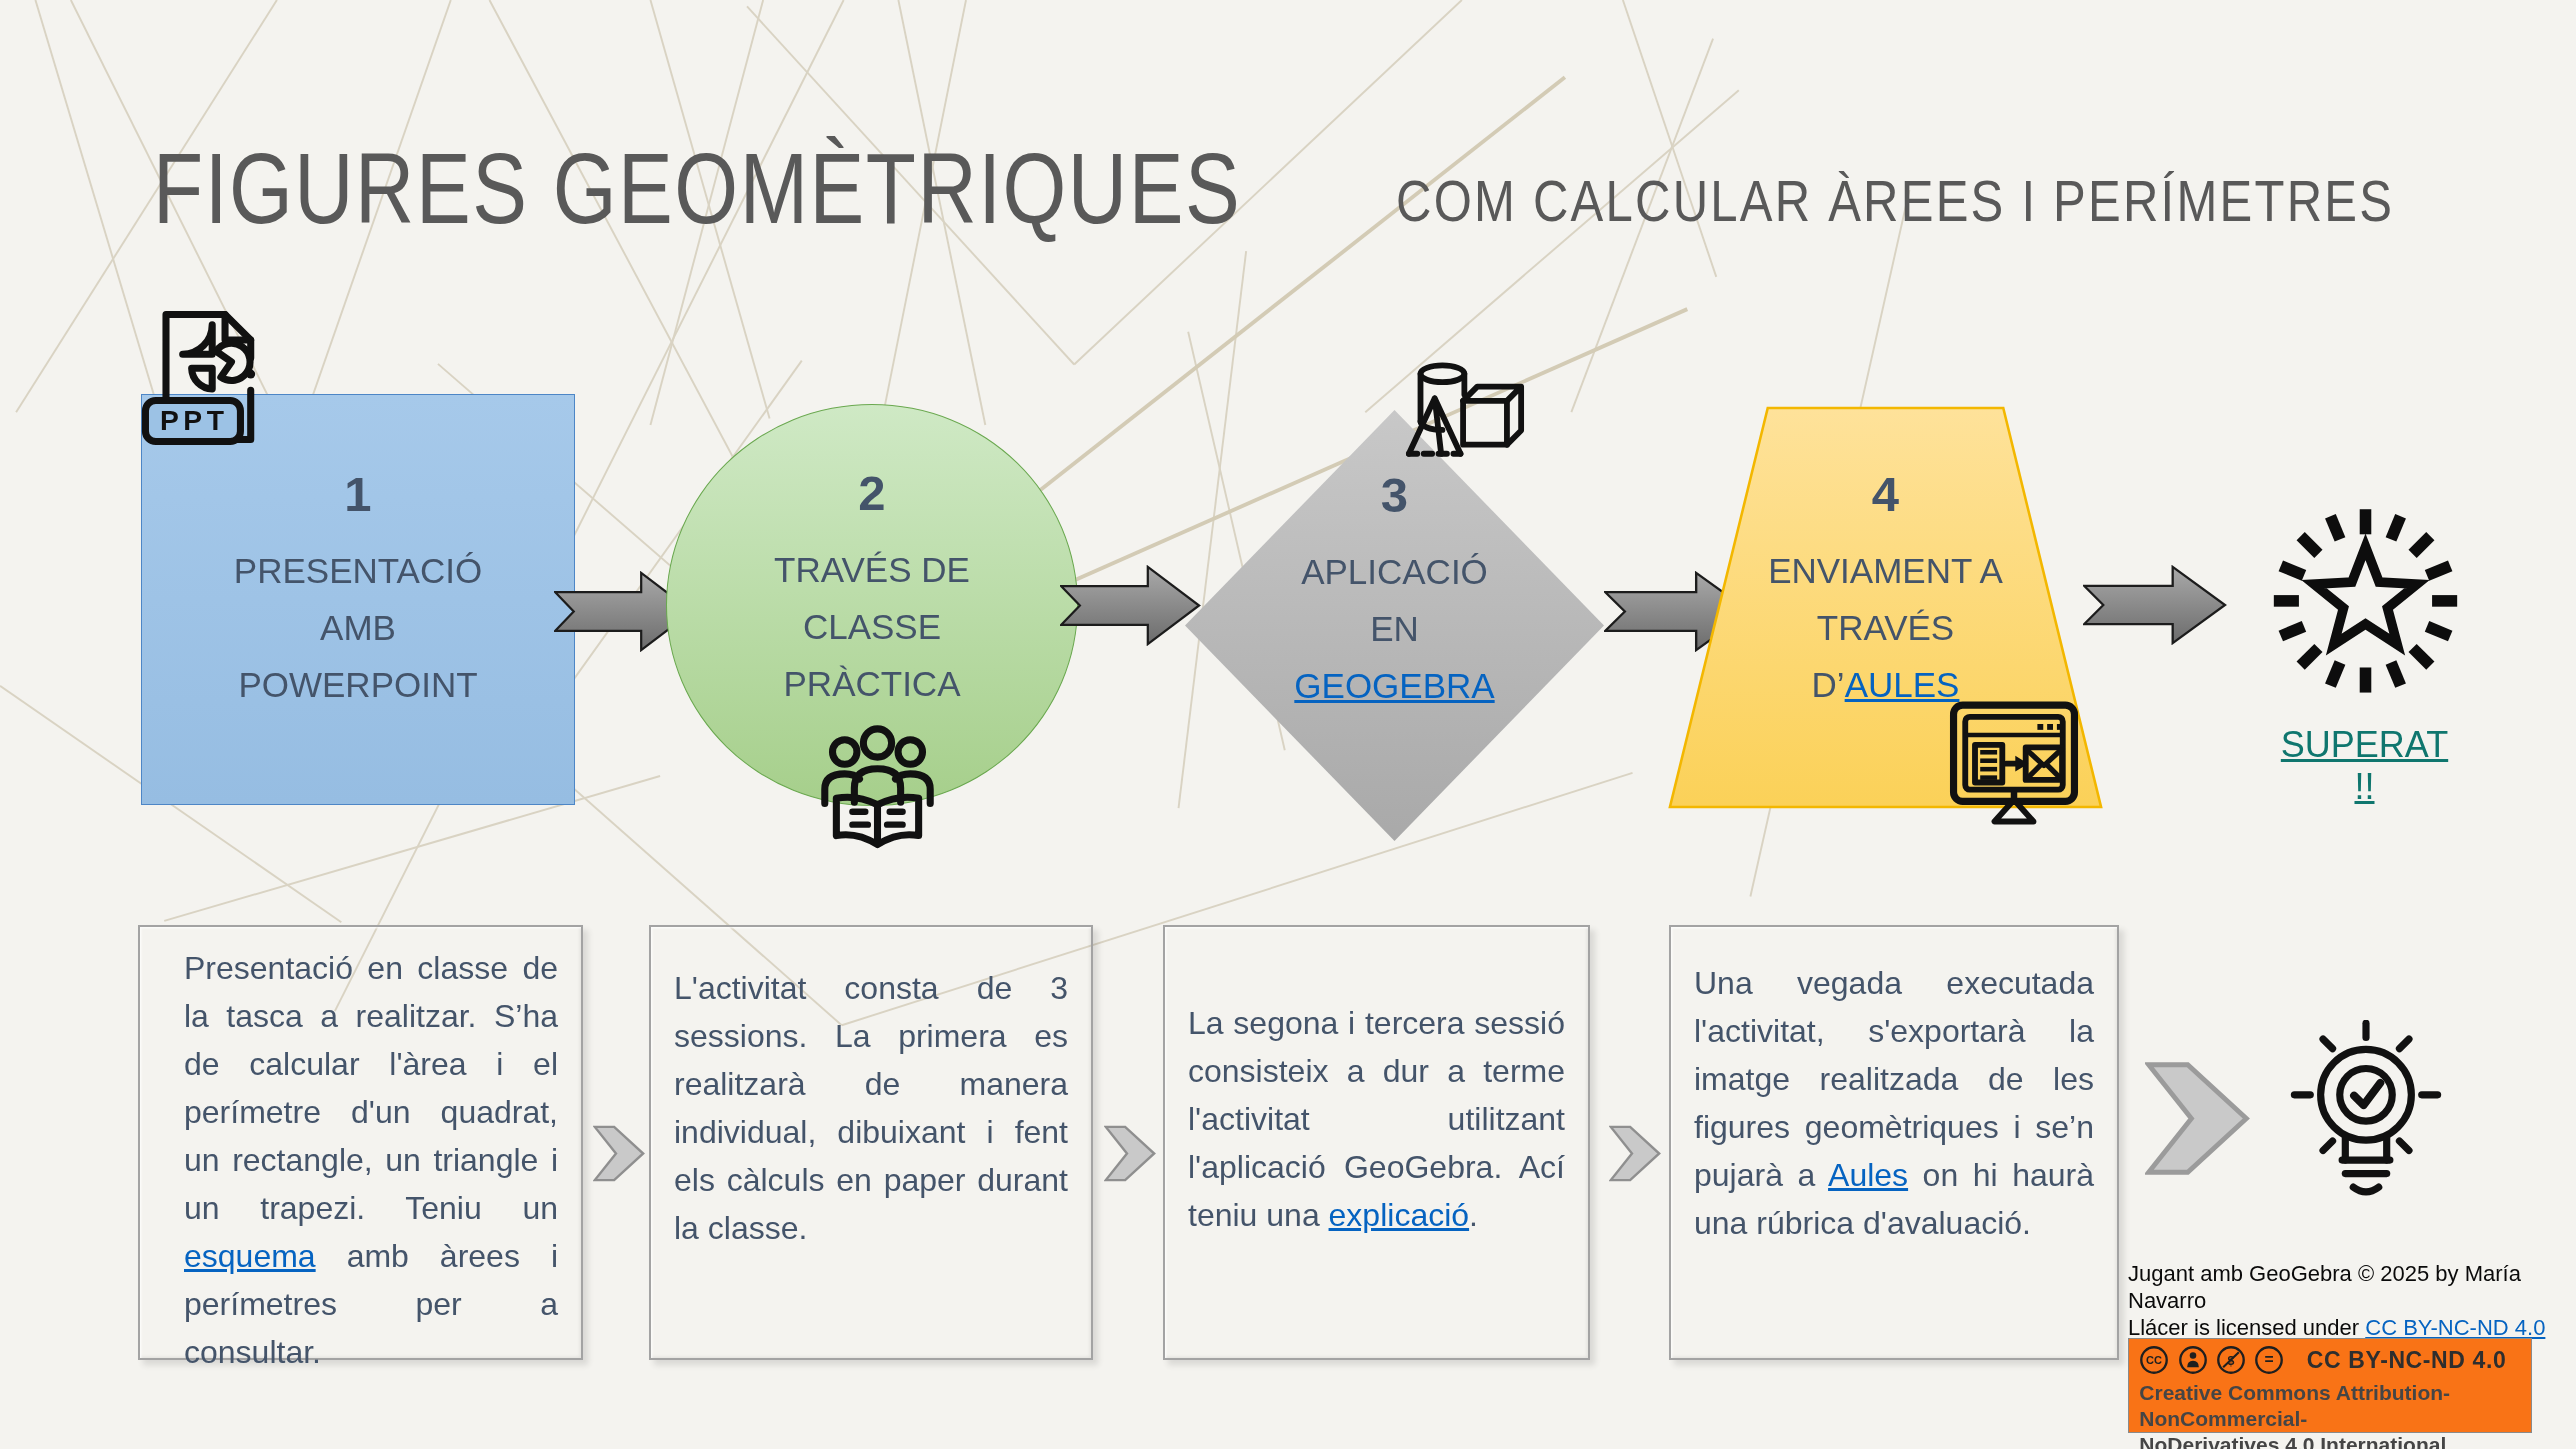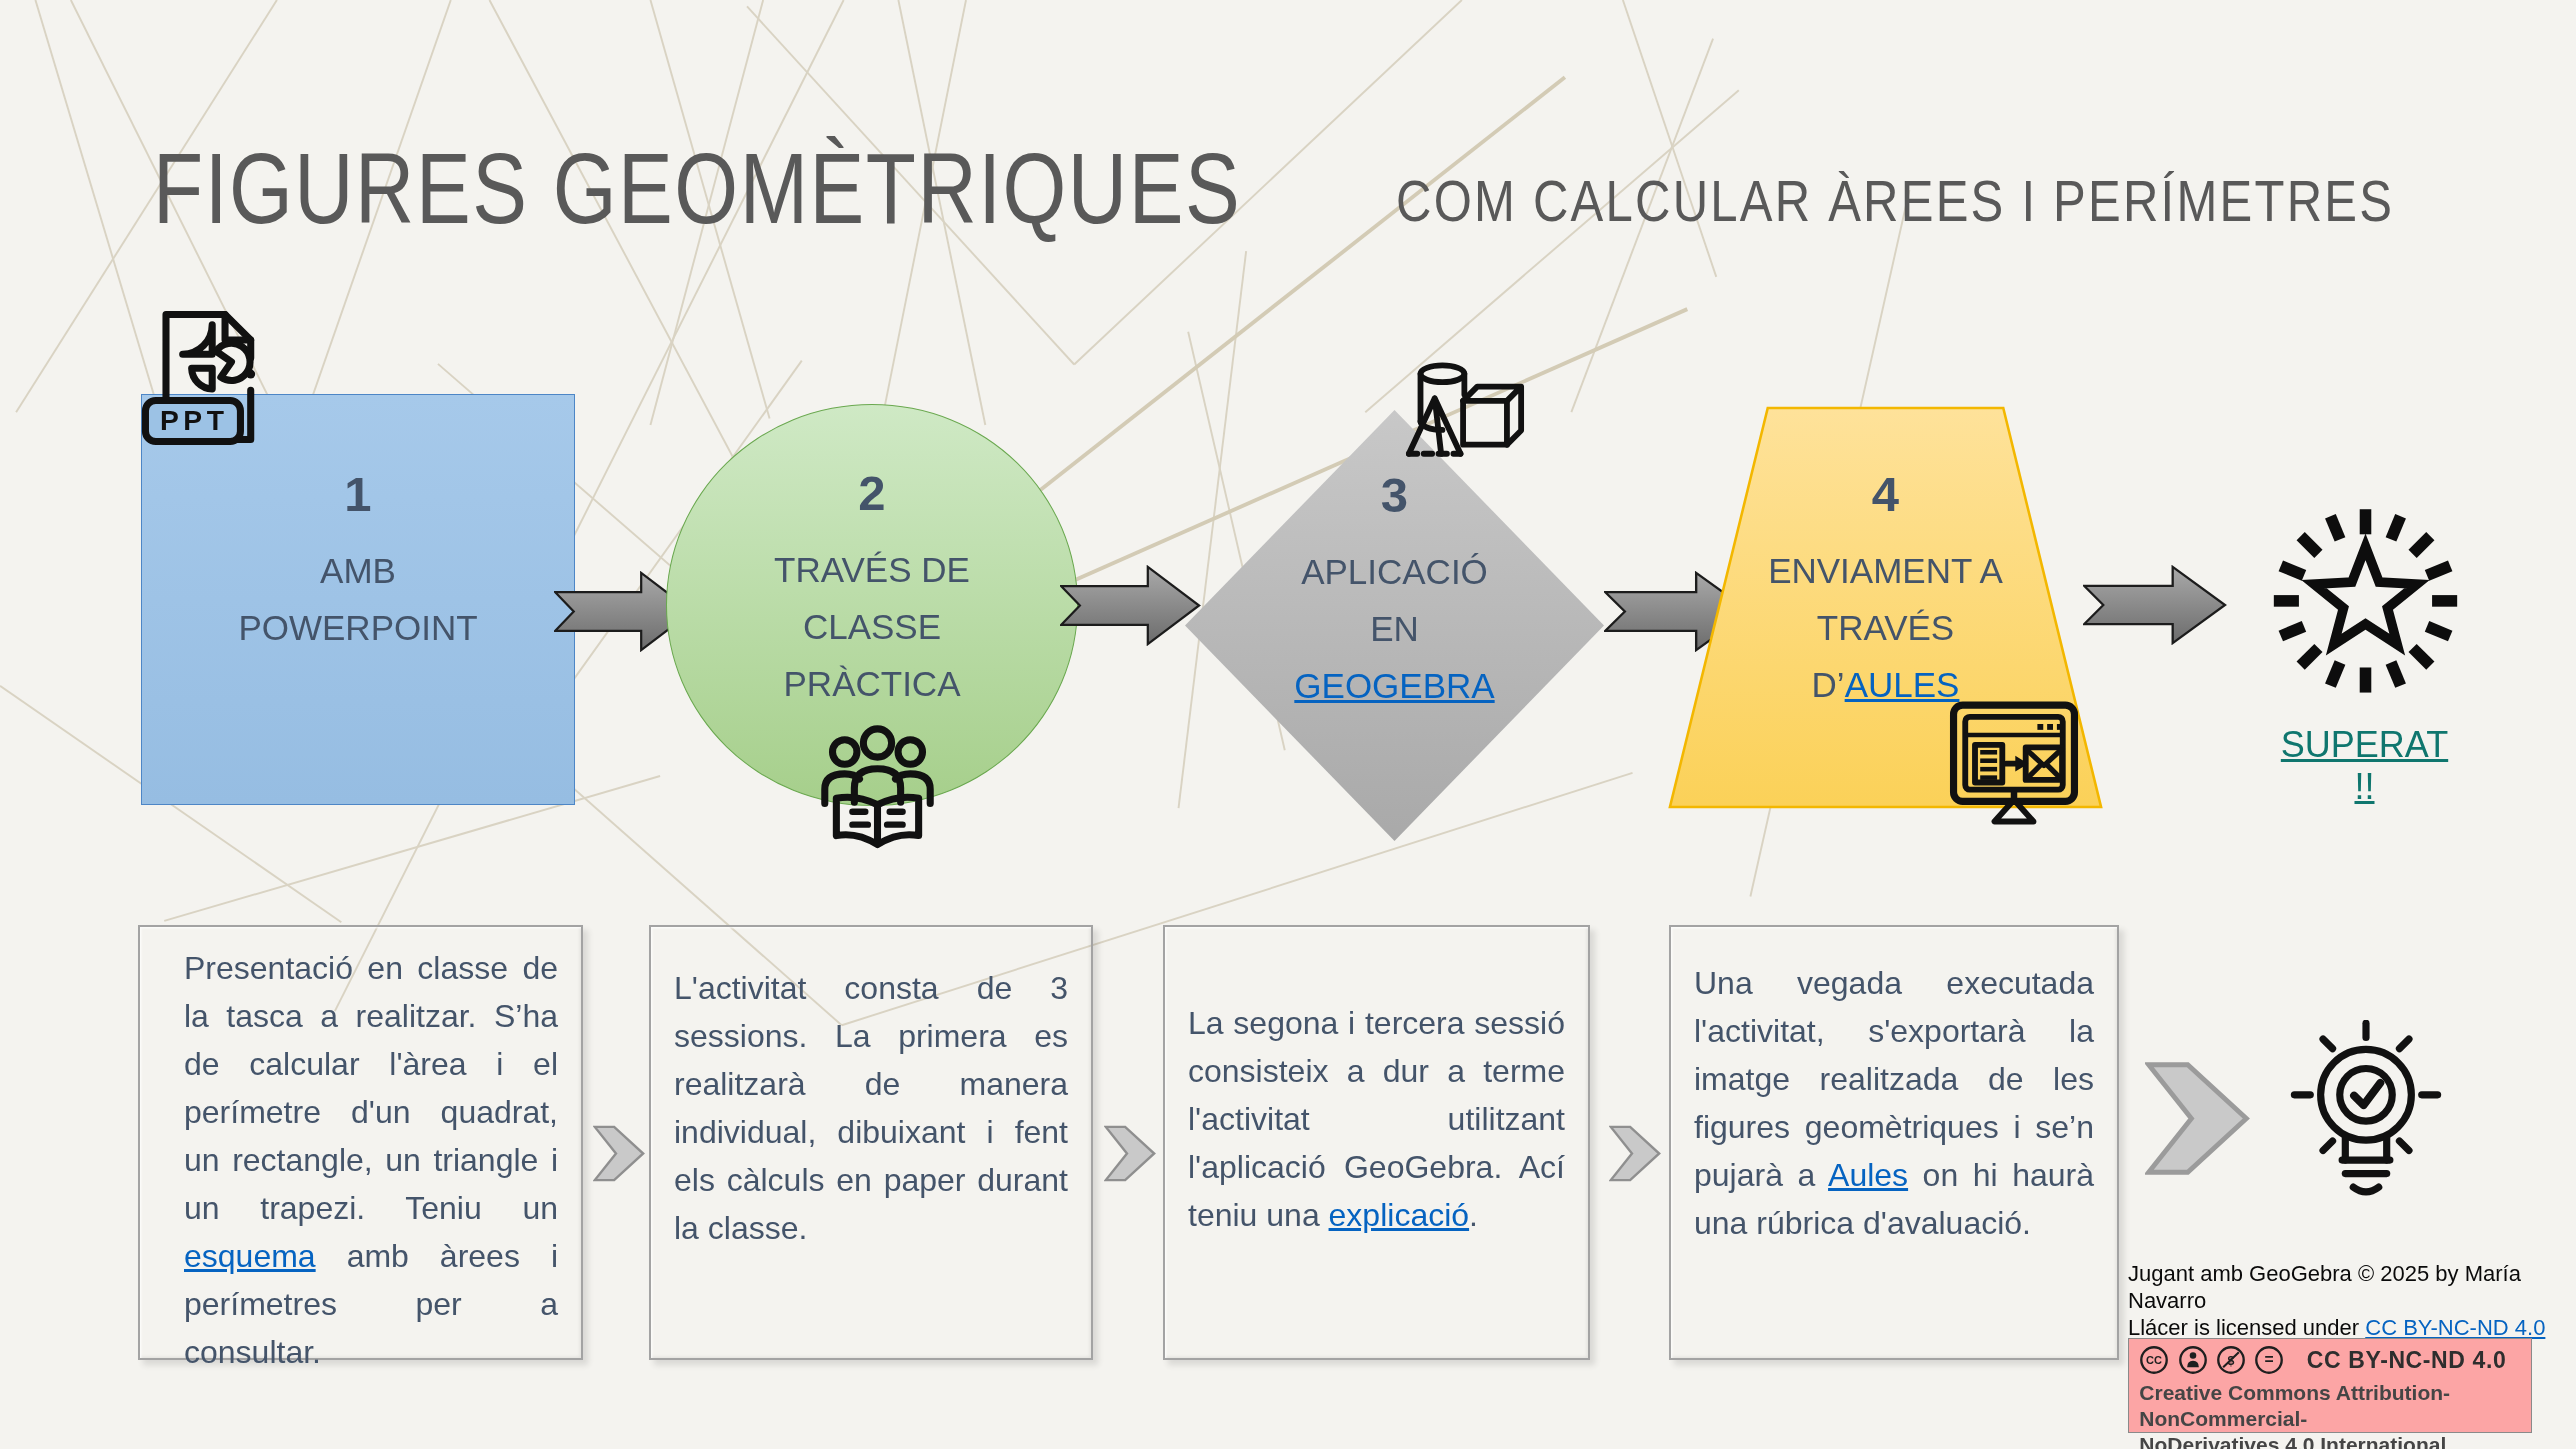--- a/index.html
+++ b/index.html
@@ -44,21 +44,21 @@
   .tbox p{margin:0;}
   .tbox a{color:#0563c1;text-decoration:underline;cursor:pointer;}
   .box1{left:138px;width:445px;padding-top:16.7px;padding-left:44px;}
   .box2{left:649px;width:444px;padding-top:37px;}
   .box3{left:1163px;width:427px;padding-top:72px;}
   .box4{left:1669px;width:450px;padding-top:32px;}
 
   .lic{position:absolute;left:2128px;top:1260px;width:425px;font-size:22px;line-height:27px;color:#0a0a0a;}
   .lic a{color:#0563c1;text-decoration:underline;cursor:pointer;}
 
-  .badge{position:absolute;left:2128px;top:1338px;width:404px;height:95px;background:#fca5a5;
+  .badge{position:absolute;left:2128px;top:1338px;width:404px;height:95px;background:#f97316;
          border:1.3px solid #8a8a8a;box-sizing:border-box;padding:6.4px 10.3px;}
   .badge-row{display:flex;align-items:center;gap:8.4px;}
   .badge-title{font-weight:bold;font-size:23px;color:#2e2e2e;margin-left:14px;letter-spacing:0.6px;}
   .badge-desc{font-weight:bold;font-size:21px;line-height:26px;color:#454545;margin-top:4.5px;}
 </style>
 </head>
 <body>
 
 <div class="canvas">
 
@@ -107,20 +107,21 @@
       </linearGradient>
     </defs>
   </svg>
 
   <h1 class="title">FIGURES GEOMÈTRIQUES</h1>
   <div class="subtitle">COM CALCULAR ÀREES I PERÍMETRES</div>
 
   <div class="shape square">
     <div class="stack">
       <div class="num">1</div>
+      <div class="sline">PRESENTACIÓ</div>
       <div class="sline">AMB</div>
       <div class="sline">POWERPOINT</div>
     </div>
   </div>
 
   <svg class="icon" style="left:140px;top:308px" width="129" height="138" viewBox="0 0 200 215">
     <g stroke="#111" stroke-width="11" fill="none" stroke-linecap="round" stroke-linejoin="round">
       <path d="M40,144 V10 H132 L172,50 V78"></path>
       <path d="M172,128 V205 H150"></path>
       <path d="M132,10 V50 H172"></path>

